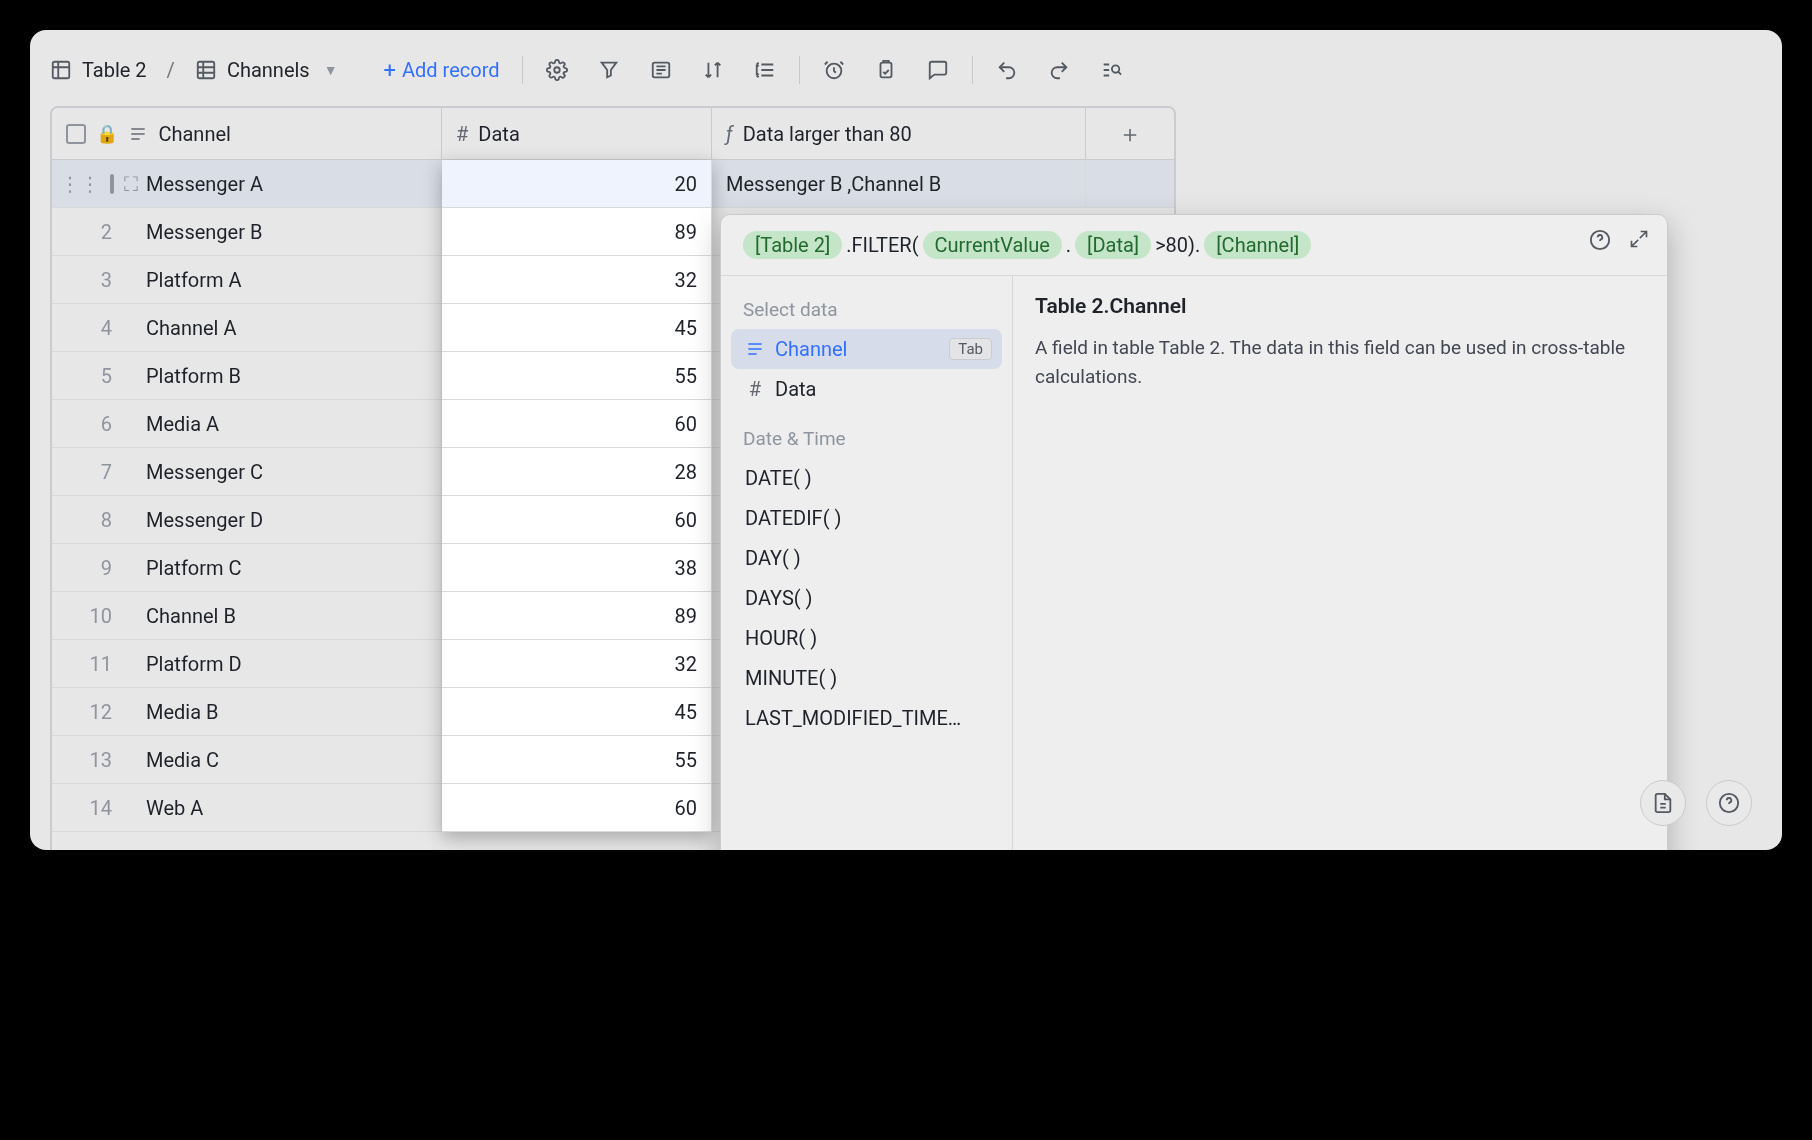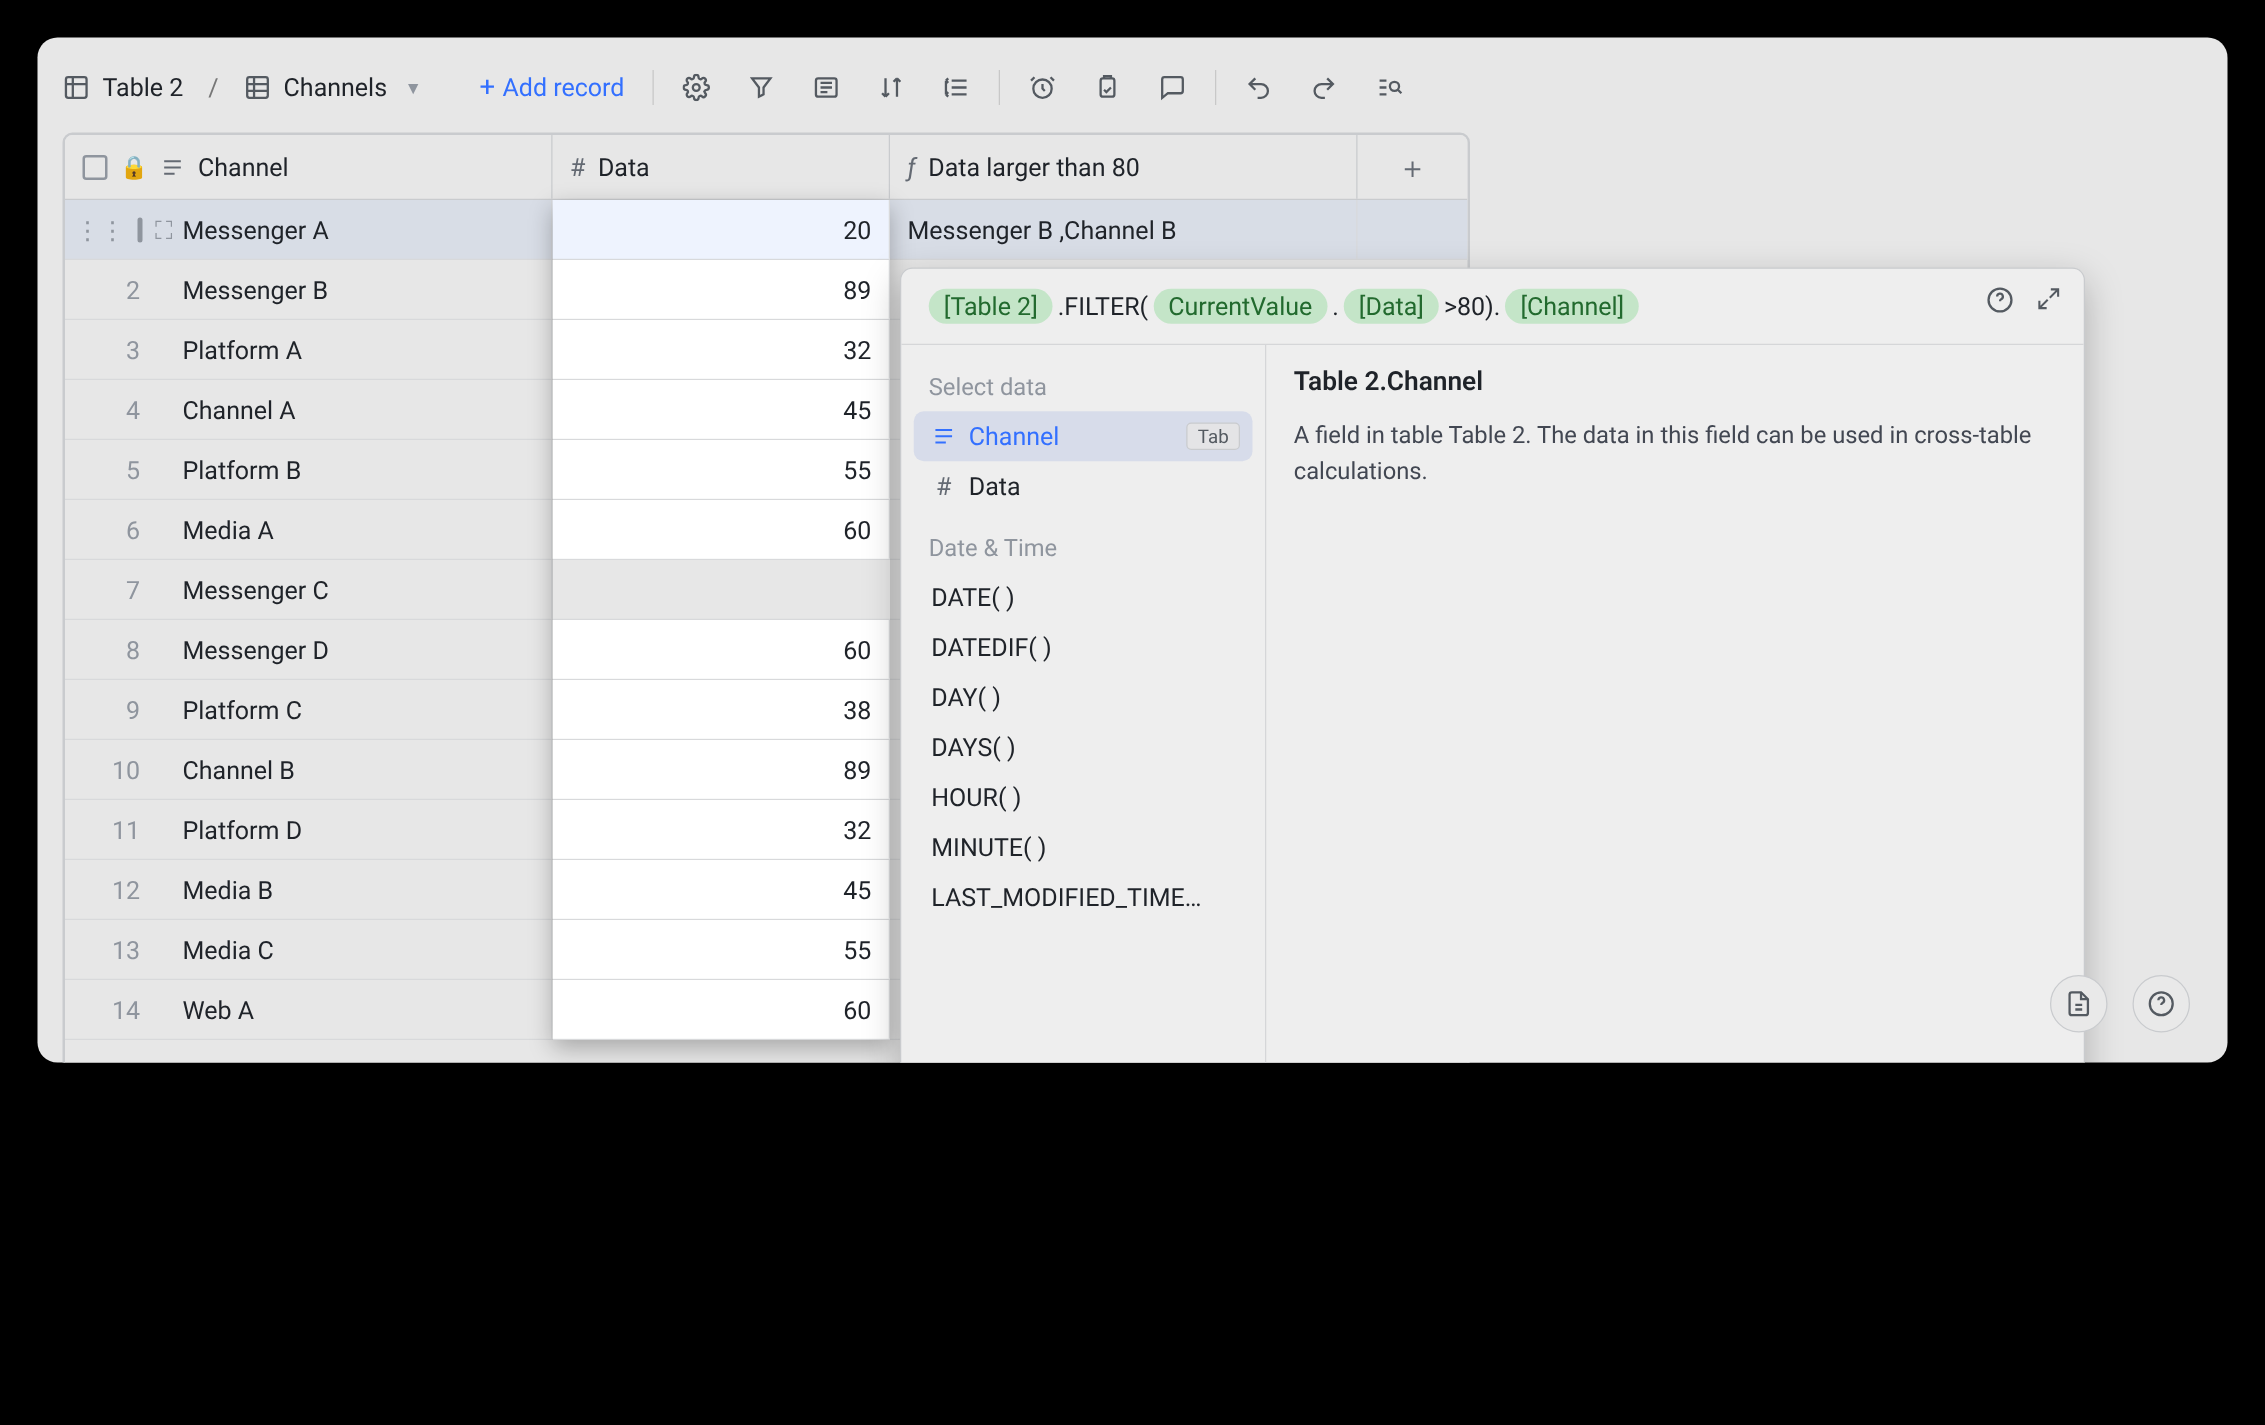--- a/index.html
+++ b/index.html
@@ -388,20 +388,21 @@
           <div class="td data">55</div>
         </div>
         <div class="tr">
           <div class="td gutter">6</div>
           <div class="td ch">Media A</div>
           <div class="td data">60</div>
         </div>
         <div class="tr">
           <div class="td gutter">7</div>
           <div class="td ch">Messenger C</div>
+          <div class="td data">28</div>
         </div>
         <div class="tr">
           <div class="td gutter">8</div>
           <div class="td ch">Messenger D</div>
           <div class="td data">60</div>
         </div>
         <div class="tr">
           <div class="td gutter">9</div>
           <div class="td ch">Platform C</div>
           <div class="td data">38</div>

